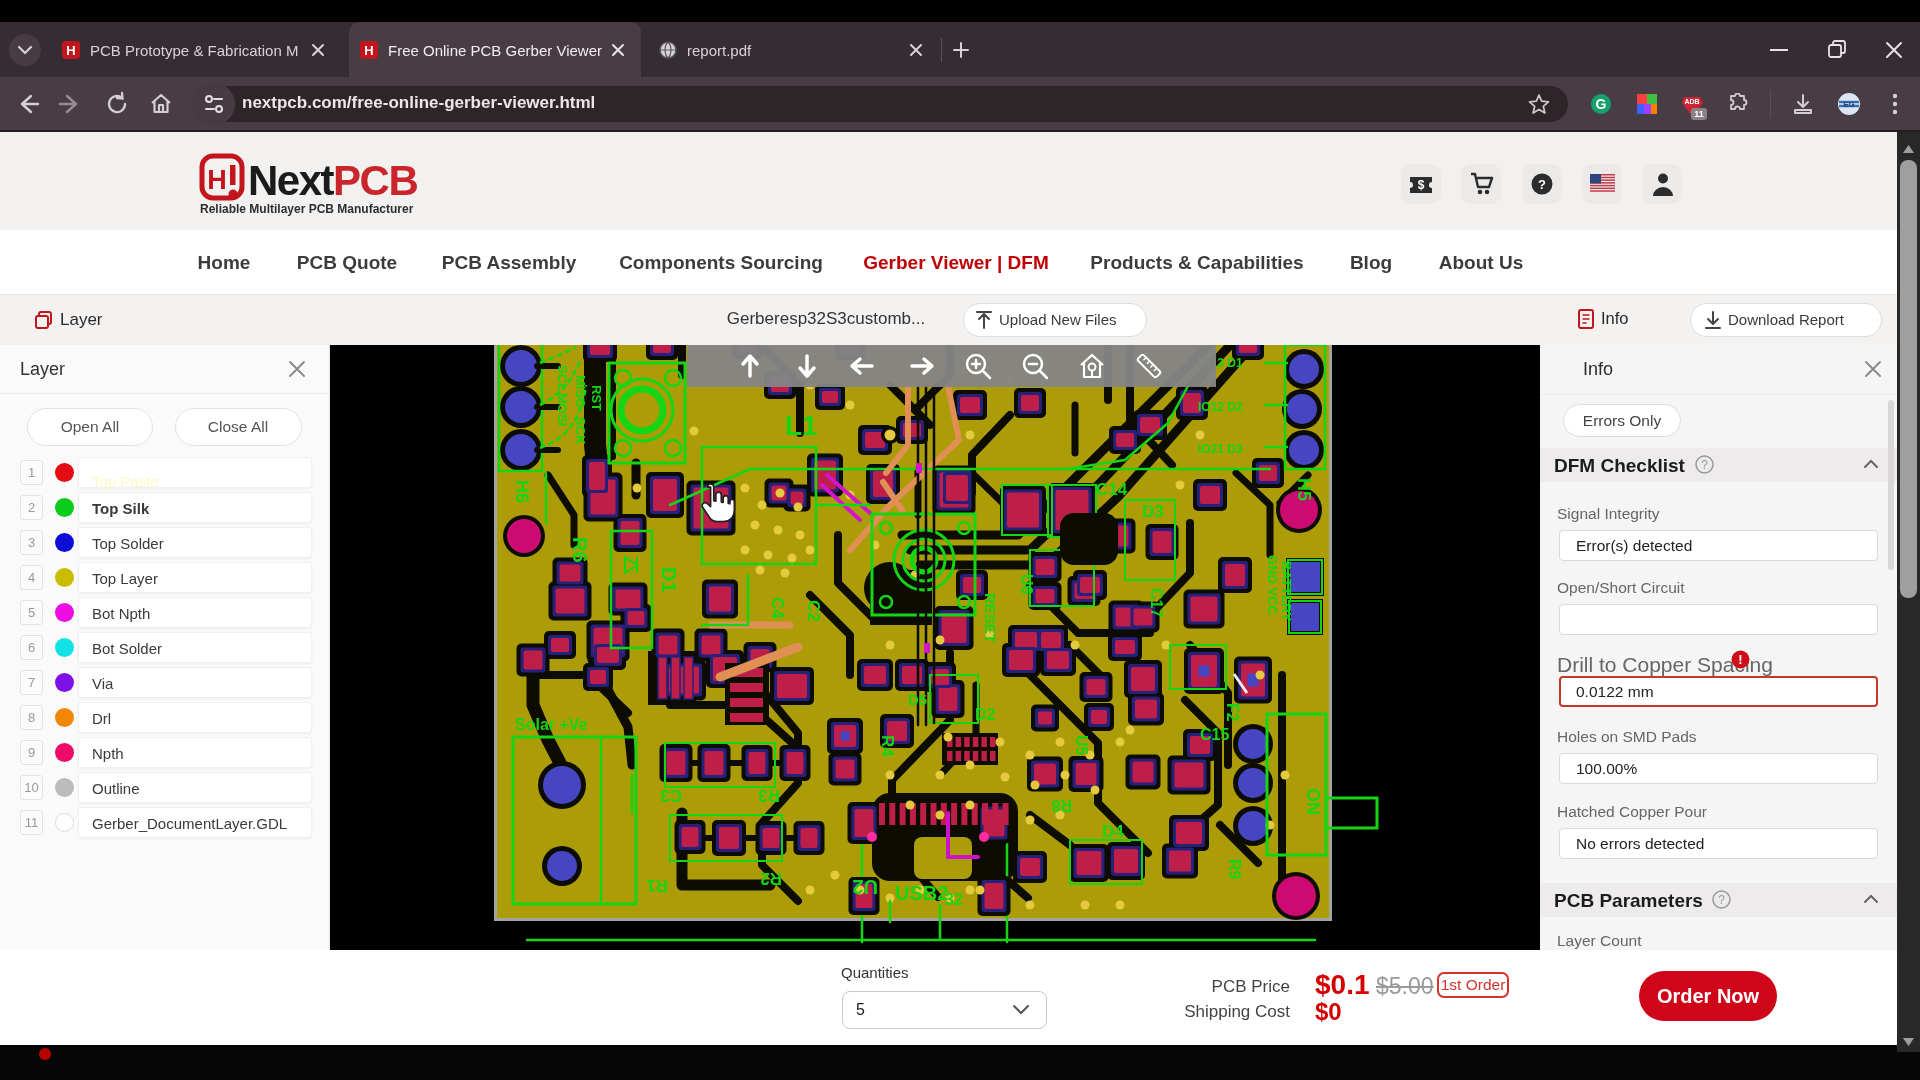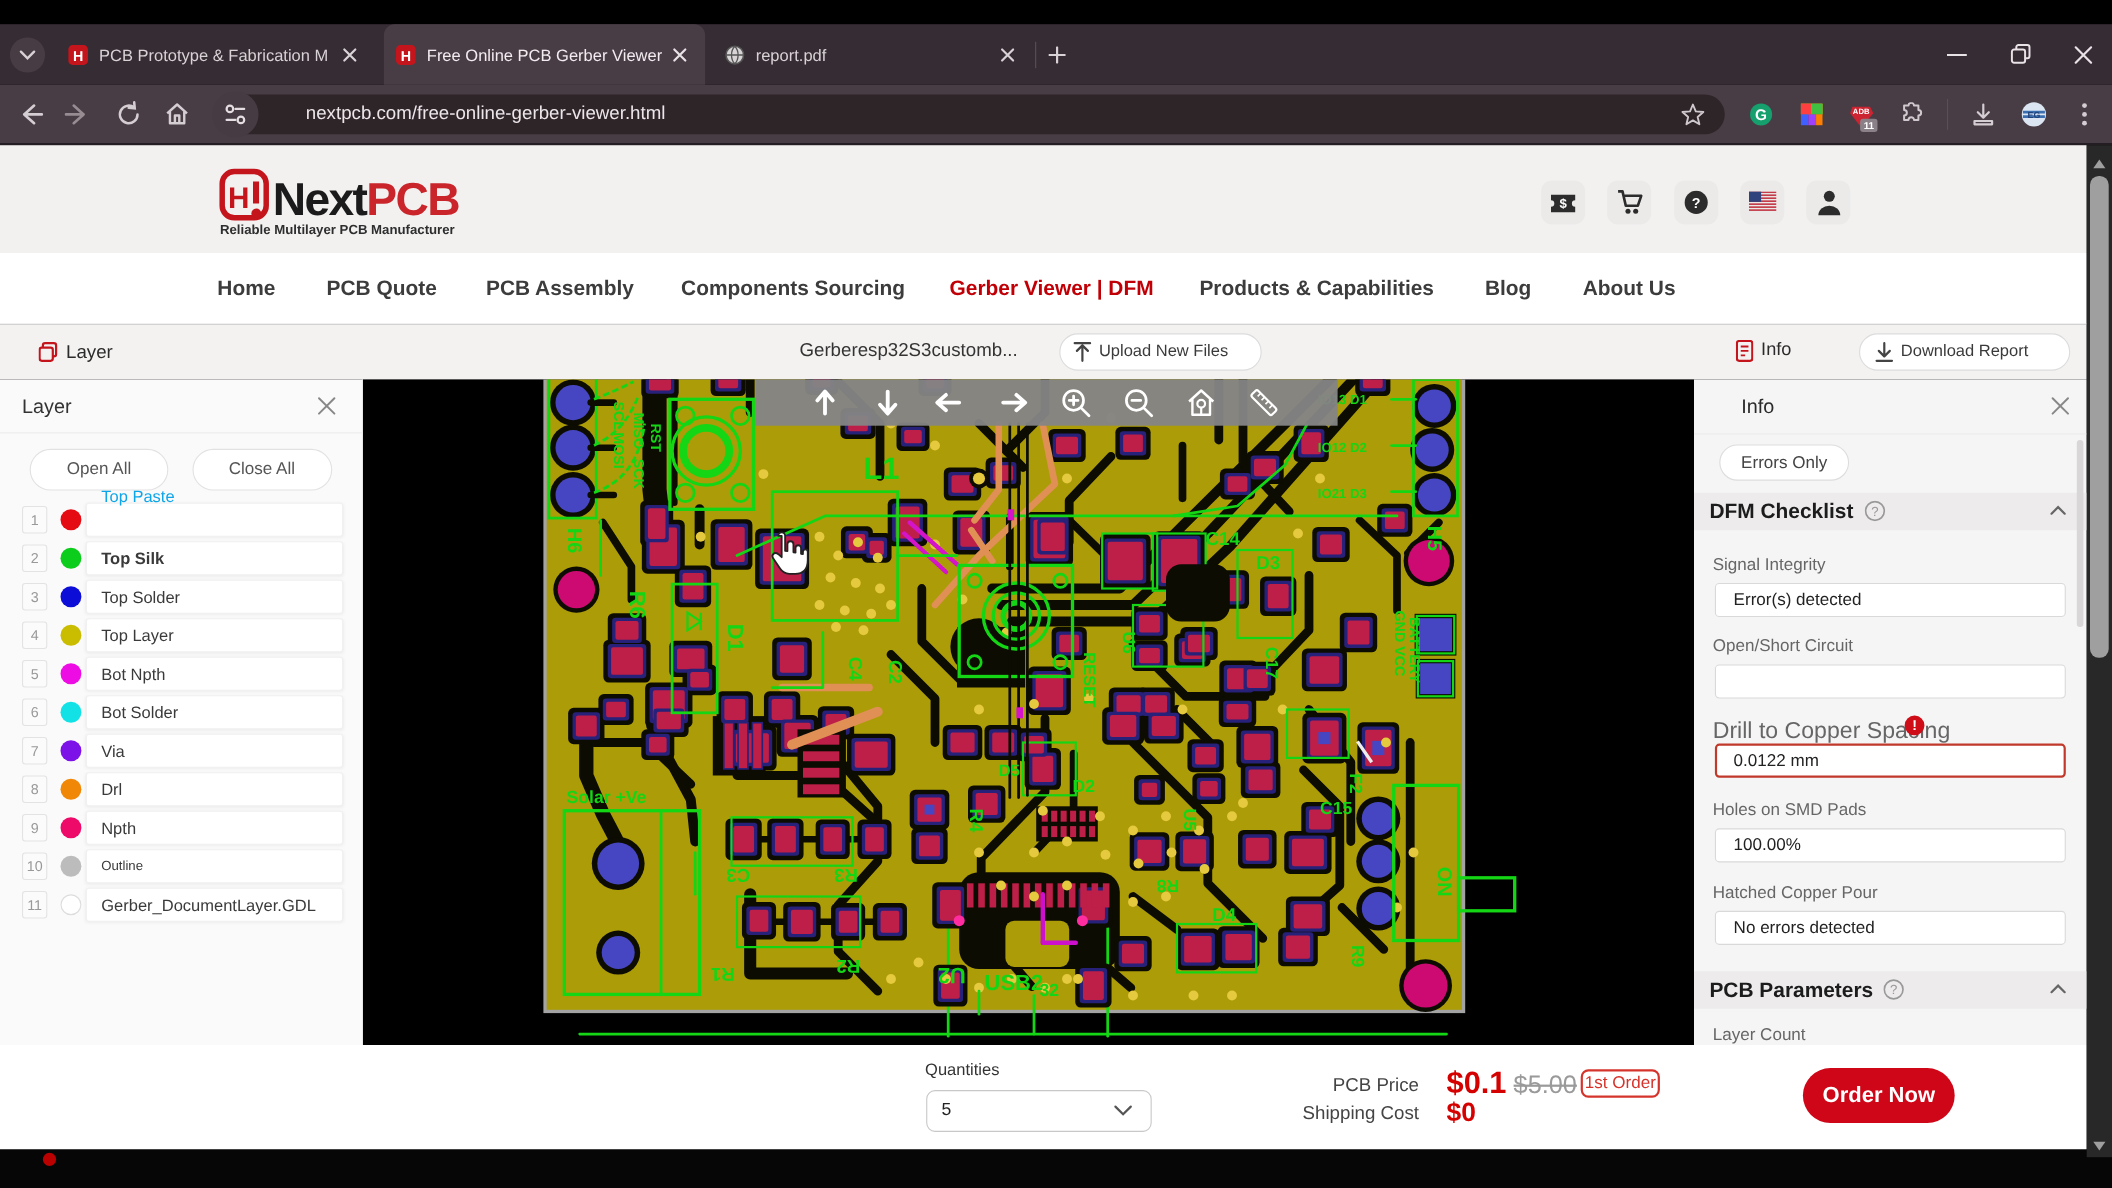--- a/index.html
+++ b/index.html
@@ -66,21 +66,21 @@
     <path d="M4 12 L13 4 L22 12 M6.5 10.5 V21 h13 V10.5 M11 21 v-7 h4 v7" stroke="#d4cdd2" stroke-width="2.2" fill="none" stroke-linejoin="round"></path>
   </svg>
 <div class="abs" style="left:196px;top:86px;width:1372px;height:36px;background:#2e2529;border-radius:18px;"></div>
 <div class="abs" style="left:193px;top:83px;width:42px;height:42px;background:#463b42;border-radius:50%;"></div>
 <svg class="abs" style="left:203px;top:93px" width="22" height="22">
     <circle cx="6" cy="6" r="3" fill="none" stroke="#e4dee2" stroke-width="2"></circle>
     <path d="M11 6 h8" stroke="#e4dee2" stroke-width="2" stroke-linecap="round"></path>
     <circle cx="16" cy="16" r="3" fill="none" stroke="#e4dee2" stroke-width="2"></circle>
     <path d="M3 16 h8" stroke="#e4dee2" stroke-width="2" stroke-linecap="round"></path>
   </svg>
-<div class="abs" style="left:242px;top:93px;font-size:17px;color:#ece6ea;font-weight:400;white-space:nowrap;margin-left:36px;">nextpcb.com/free-online-gerber-viewer.html</div>
+<div class="abs" style="left:242px;top:93px;font-size:17px;color:#ece6ea;font-weight:700;white-space:nowrap;">nextpcb.com/free-online-gerber-viewer.html</div>
 <svg class="abs" style="left:1528px;top:93px" width="22" height="22">
     <path d="M11 2 L13.6 8.2 L20.5 8.8 L15.3 13.3 L16.9 20 L11 16.4 L5.1 20 L6.7 13.3 L1.5 8.8 L8.4 8.2 Z" fill="none" stroke="#cfc8cd" stroke-width="1.7" stroke-linejoin="round"></path>
   </svg>
 <svg class="abs" style="left:1590px;top:93px" width="22" height="22">
     <circle cx="11" cy="11" r="10" fill="#15a06e"></circle>
     <text x="11" y="16" font-size="14" font-weight="bold" fill="#fff" text-anchor="middle">G</text>
   </svg>
 <svg class="abs" style="left:1637px;top:94px" width="20" height="20">
     <rect width="20" height="10" y="0" fill="#ffcf00"></rect>
     <rect width="10" height="10" fill="#ff4040"></rect>
@@ -192,21 +192,21 @@
   </svg>
 <div class="abs" style="left:0px;top:393px;width:330px;height:1px;background:#ececec;"></div>
 <div class="abs" style="left:27px;top:408px;width:126px;height:38px;background:#fff;border:1px solid #e2e2e2;border-radius:19px;"></div>
 <div class="abs" style="left:90px;top:418px;font-size:15.5px;color:#555;font-weight:400;white-space:nowrap;transform:translateX(-50%);">Open All</div>
 <div class="abs" style="left:175px;top:408px;width:127px;height:38px;background:#fff;border:1px solid #e2e2e2;border-radius:19px;"></div>
 <div class="abs" style="left:238px;top:418px;font-size:15.5px;color:#555;font-weight:400;white-space:nowrap;transform:translateX(-50%);">Close All</div>
 <div class="abs" style="left:20px;top:460.0px;width:23px;height:25px;background:#fbfbfb;border:1px solid #e3e3e3;border-radius:3px;"></div>
 <div class="abs" style="left:31.5px;top:464.5px;font-size:13px;color:#999;font-weight:400;white-space:nowrap;transform:translateX(-50%);">1</div>
 <div class="abs" style="left:54.5px;top:463.0px;width:19px;height:19px;border-radius:50%;background:#e40c12;"></div>
 <div class="abs" style="left:78px;top:457.0px;width:234px;height:31px;background:#fff;border:1px solid #f0f0f0;border-radius:3px;box-shadow:0 1px 3px rgba(0,0,0,0.05);"></div>
-<div class="abs" style="left:92px;top:443px;font-size:15px;color:#0ea5e9;font-weight:400;white-space:nowrap;">Top Paste</div>
+<div class="abs" style="left:92px;top:473px;font-size:15px;color:#fef9c3;font-weight:400;white-space:nowrap;">Top Paste</div>
 <div class="abs" style="left:20px;top:495.0px;width:23px;height:25px;background:#fbfbfb;border:1px solid #e3e3e3;border-radius:3px;"></div>
 <div class="abs" style="left:31.5px;top:499.5px;font-size:13px;color:#999;font-weight:400;white-space:nowrap;transform:translateX(-50%);">2</div>
 <div class="abs" style="left:54.5px;top:498.0px;width:19px;height:19px;border-radius:50%;background:#0ccc1c;"></div>
 <div class="abs" style="left:78px;top:492.0px;width:234px;height:31px;background:#fff;border:1px solid #f0f0f0;border-radius:3px;box-shadow:0 1px 3px rgba(0,0,0,0.05);"></div>
 <div class="abs" style="left:92px;top:499.5px;font-size:15px;color:#3a3a3a;font-weight:700;white-space:nowrap;">Top Silk</div>
 <div class="abs" style="left:20px;top:530.0px;width:23px;height:25px;background:#fbfbfb;border:1px solid #e3e3e3;border-radius:3px;"></div>
 <div class="abs" style="left:31.5px;top:534.5px;font-size:13px;color:#999;font-weight:400;white-space:nowrap;transform:translateX(-50%);">3</div>
 <div class="abs" style="left:54.5px;top:533.0px;width:19px;height:19px;border-radius:50%;background:#0d0dd8;"></div>
 <div class="abs" style="left:78px;top:527.0px;width:234px;height:31px;background:#fff;border:1px solid #f0f0f0;border-radius:3px;box-shadow:0 1px 3px rgba(0,0,0,0.05);"></div>
 <div class="abs" style="left:92px;top:534.5px;font-size:15px;color:#3a3a3a;font-weight:400;white-space:nowrap;">Top Solder</div>
@@ -237,21 +237,21 @@
 <div class="abs" style="left:92px;top:709.5px;font-size:15px;color:#3a3a3a;font-weight:400;white-space:nowrap;">Drl</div>
 <div class="abs" style="left:20px;top:740.0px;width:23px;height:25px;background:#fbfbfb;border:1px solid #e3e3e3;border-radius:3px;"></div>
 <div class="abs" style="left:31.5px;top:744.5px;font-size:13px;color:#999;font-weight:400;white-space:nowrap;transform:translateX(-50%);">9</div>
 <div class="abs" style="left:54.5px;top:743.0px;width:19px;height:19px;border-radius:50%;background:#ee0a68;"></div>
 <div class="abs" style="left:78px;top:737.0px;width:234px;height:31px;background:#fff;border:1px solid #f0f0f0;border-radius:3px;box-shadow:0 1px 3px rgba(0,0,0,0.05);"></div>
 <div class="abs" style="left:92px;top:744.5px;font-size:15px;color:#3a3a3a;font-weight:400;white-space:nowrap;">Npth</div>
 <div class="abs" style="left:20px;top:775.0px;width:23px;height:25px;background:#fbfbfb;border:1px solid #e3e3e3;border-radius:3px;"></div>
 <div class="abs" style="left:31.5px;top:779.5px;font-size:13px;color:#999;font-weight:400;white-space:nowrap;transform:translateX(-50%);">10</div>
 <div class="abs" style="left:54.5px;top:778.0px;width:19px;height:19px;border-radius:50%;background:#bcbcbc;"></div>
 <div class="abs" style="left:78px;top:772.0px;width:234px;height:31px;background:#fff;border:1px solid #f0f0f0;border-radius:3px;box-shadow:0 1px 3px rgba(0,0,0,0.05);"></div>
-<div class="abs" style="left:92px;top:779.5px;font-size:12px;color:#3a3a3a;font-weight:400;white-space:nowrap;">Outline</div>
+<div class="abs" style="left:92px;top:779.5px;font-size:15px;color:#3a3a3a;font-weight:400;white-space:nowrap;">Outline</div>
 <div class="abs" style="left:20px;top:810.0px;width:23px;height:25px;background:#fbfbfb;border:1px solid #e3e3e3;border-radius:3px;"></div>
 <div class="abs" style="left:31.5px;top:814.5px;font-size:13px;color:#999;font-weight:400;white-space:nowrap;transform:translateX(-50%);">11</div>
 <div class="abs" style="left:54.5px;top:813.0px;width:19px;height:19px;border-radius:50%;background:#ffffff;border:1px solid #ddd;"></div>
 <div class="abs" style="left:78px;top:807.0px;width:234px;height:31px;background:#fff;border:1px solid #f0f0f0;border-radius:3px;box-shadow:0 1px 3px rgba(0,0,0,0.05);"></div>
 <div class="abs" style="left:92px;top:814.5px;font-size:15px;color:#3a3a3a;font-weight:400;white-space:nowrap;">Gerber_DocumentLayer.GDL</div>
 <div class="abs" style="left:1540px;top:345px;width:357px;height:605px;background:#f6f5f5;"></div>
 <div class="abs" style="left:1583px;top:359px;font-size:18px;color:#2b2b2b;font-weight:400;white-space:nowrap;">Info</div>
 <svg class="abs" style="left:1864px;top:360px" width="18" height="18">
     <path d="M2 2 L16 16 M16 2 L2 16" stroke="#888" stroke-width="1.8" fill="none" stroke-linecap="round"></path>
   </svg>

